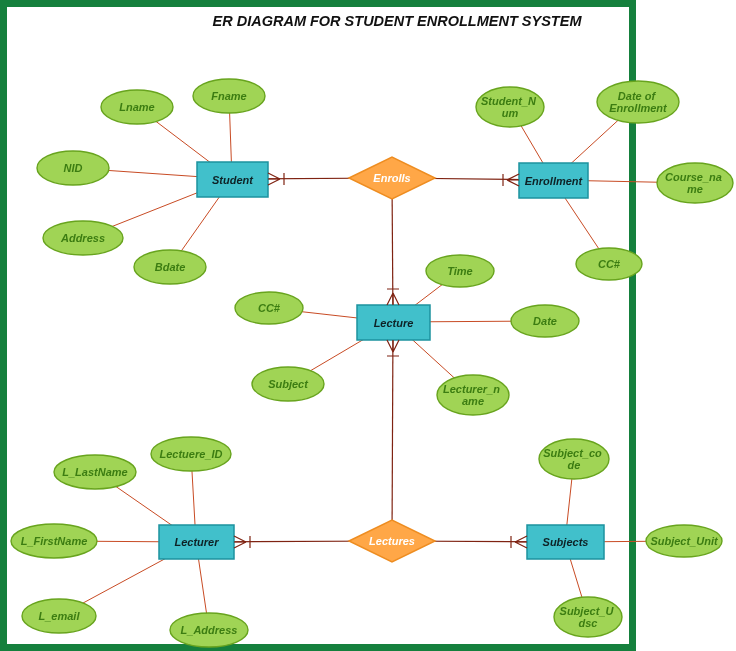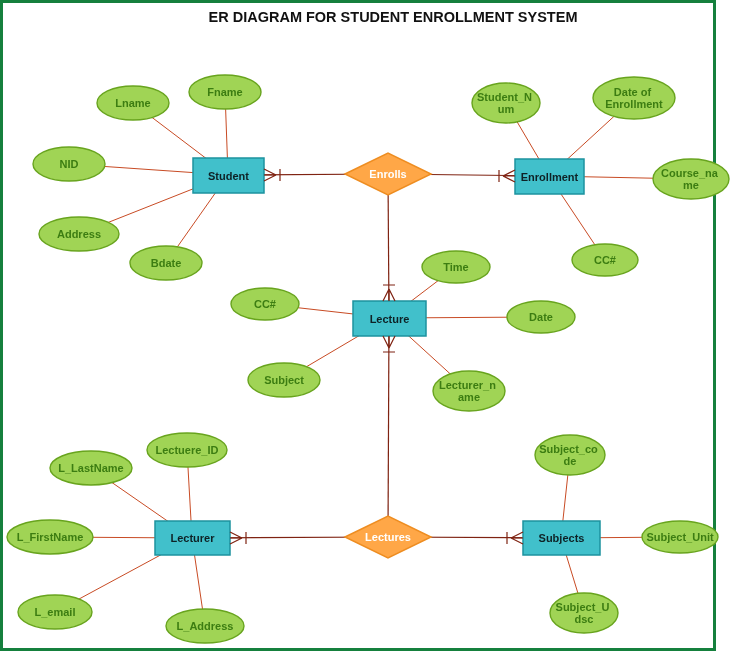--- a/index.html
+++ b/index.html
@@ -1,23 +1,24 @@
 <!DOCTYPE html>
 <html><head>
 <meta charset="utf-8">
 <style>
   html, body { margin: 0; padding: 0; background: #ffffff; }
   .canvas {
     position: relative;
-    width: 716px;
+    width: 636px;
     height: 651px;
     background: #ffffff;
-    border: 3px solid #15803d;
+    border: 7px solid #15803d;
     box-sizing: border-box;
     font-family: "Liberation Sans", sans-serif;
+    font-style: italic;
   }
   svg { display: block; }
   svg text { font-family: "Liberation Sans", sans-serif; }
   .title-text   { font-size: 14.5px; font-weight: bold; fill: #111111; text-anchor: middle; }
   .entity-rect  { fill: #41c0cb; stroke: #1d929f; stroke-width: 1.5; }
   .entity-label { font-size: 11px; font-weight: bold; fill: #0e2226; text-anchor: middle; }
   .rel-diamond  { fill: #ffa747; stroke: #ee8d21; stroke-width: 1.5; }
   .rel-label    { font-size: 11px; font-weight: bold; fill: #ffffff; text-anchor: middle; }
   .attr-ellipse { fill: #a0d455; stroke: #68a41e; stroke-width: 1.4; }
   .attr-label   { font-size: 11px; font-weight: bold; fill: #3c7d12; text-anchor: middle; }

